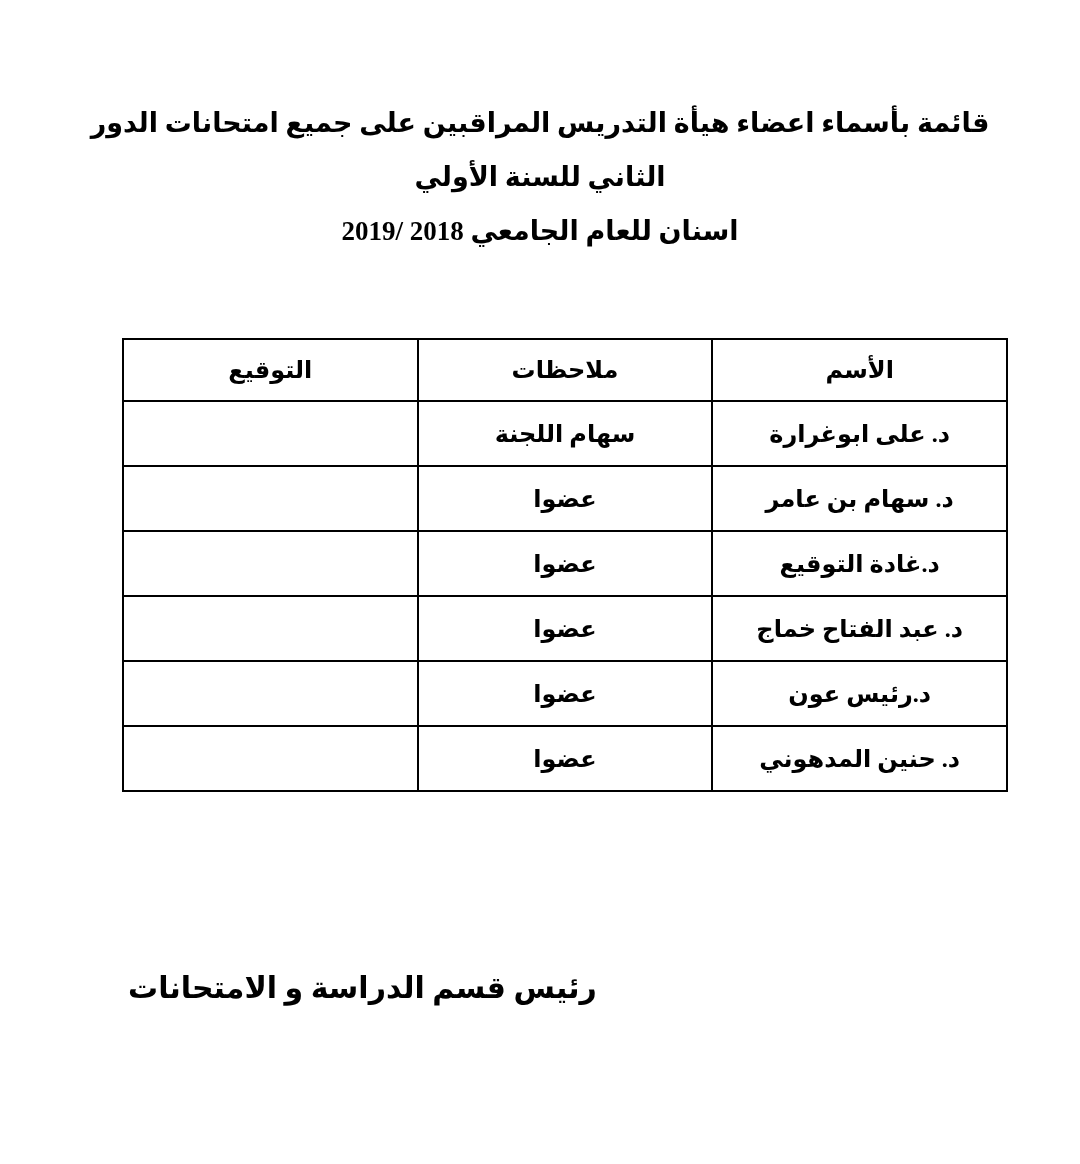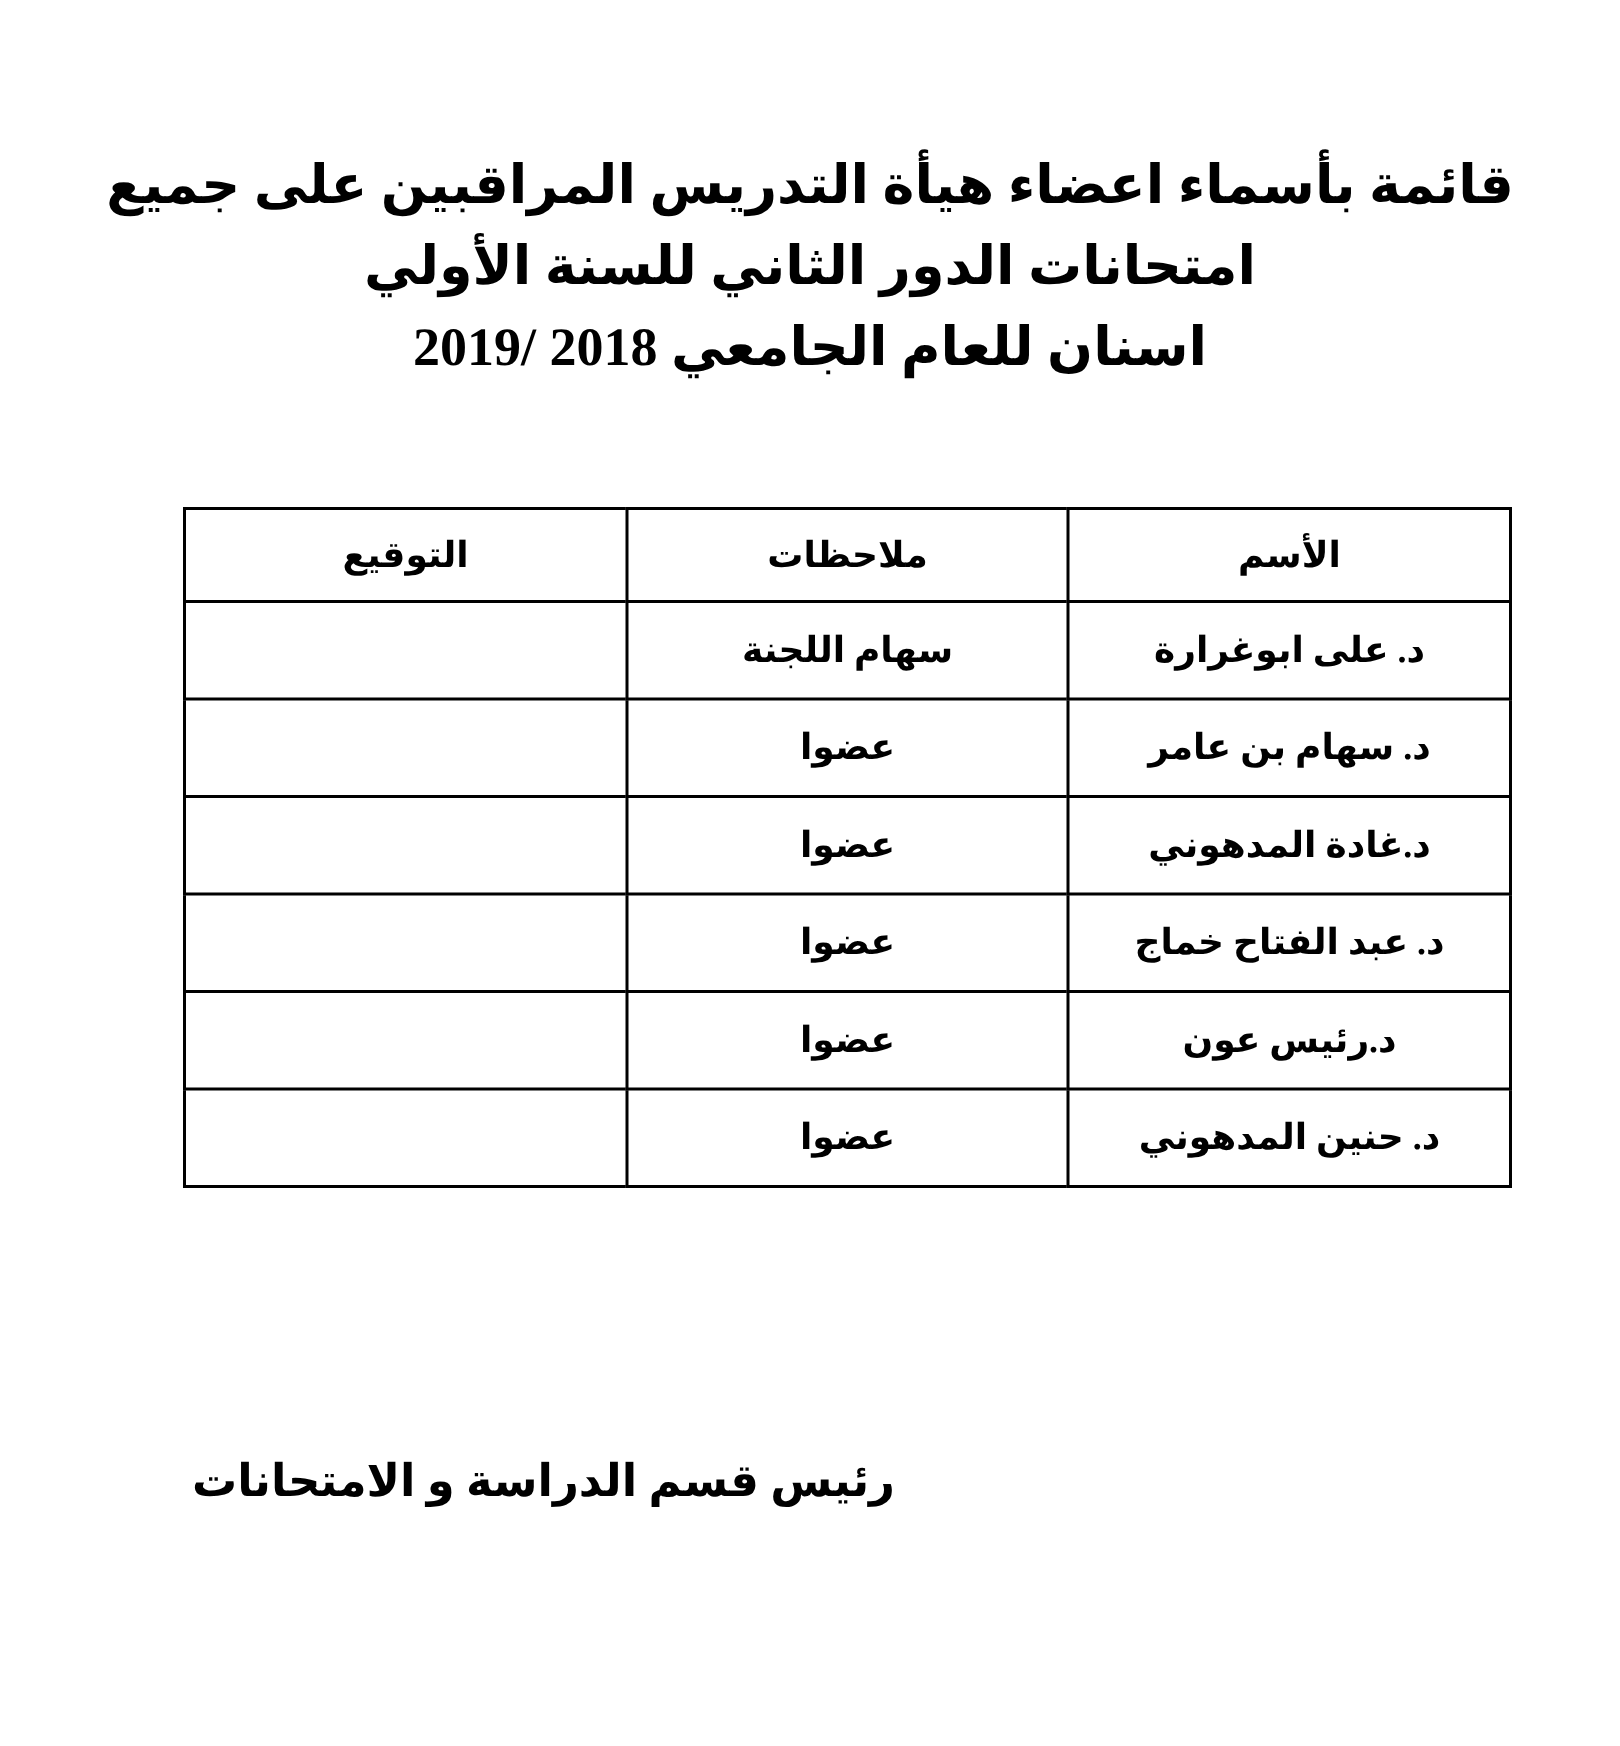--- a/index.html
+++ b/index.html
@@ -15,21 +15,21 @@
     font-family: "Liberation Serif", "DejaVu Sans", serif;
     color: #000000;
     direction: rtl;
   }
   .doc-title {
     position: absolute;
     top: 96px;
     left: 60px;
     right: 60px;
     text-align: center;
-    font-size: 36px;
+    font-size: 27px;
     font-weight: bold;
     line-height: 54px;
   }
   .roster-table {
     position: absolute;
     top: 338px;
     left: 122px;
     width: 886px;
     border-collapse: collapse;
     table-layout: fixed;
@@ -82,21 +82,21 @@
         <td>د. على ابوغرارة</td>
         <td>سهام اللجنة</td>
         <td></td>
       </tr>
       <tr>
         <td>د. سهام بن عامر</td>
         <td>عضوا</td>
         <td></td>
       </tr>
       <tr>
-        <td>د.غادة المدهوني</td>
+        <td>د.غادة التوقيع</td>
         <td>عضوا</td>
         <td></td>
       </tr>
       <tr>
         <td>د. عبد الفتاح خماج</td>
         <td>عضوا</td>
         <td></td>
       </tr>
       <tr>
         <td>د.رئيس عون</td>

